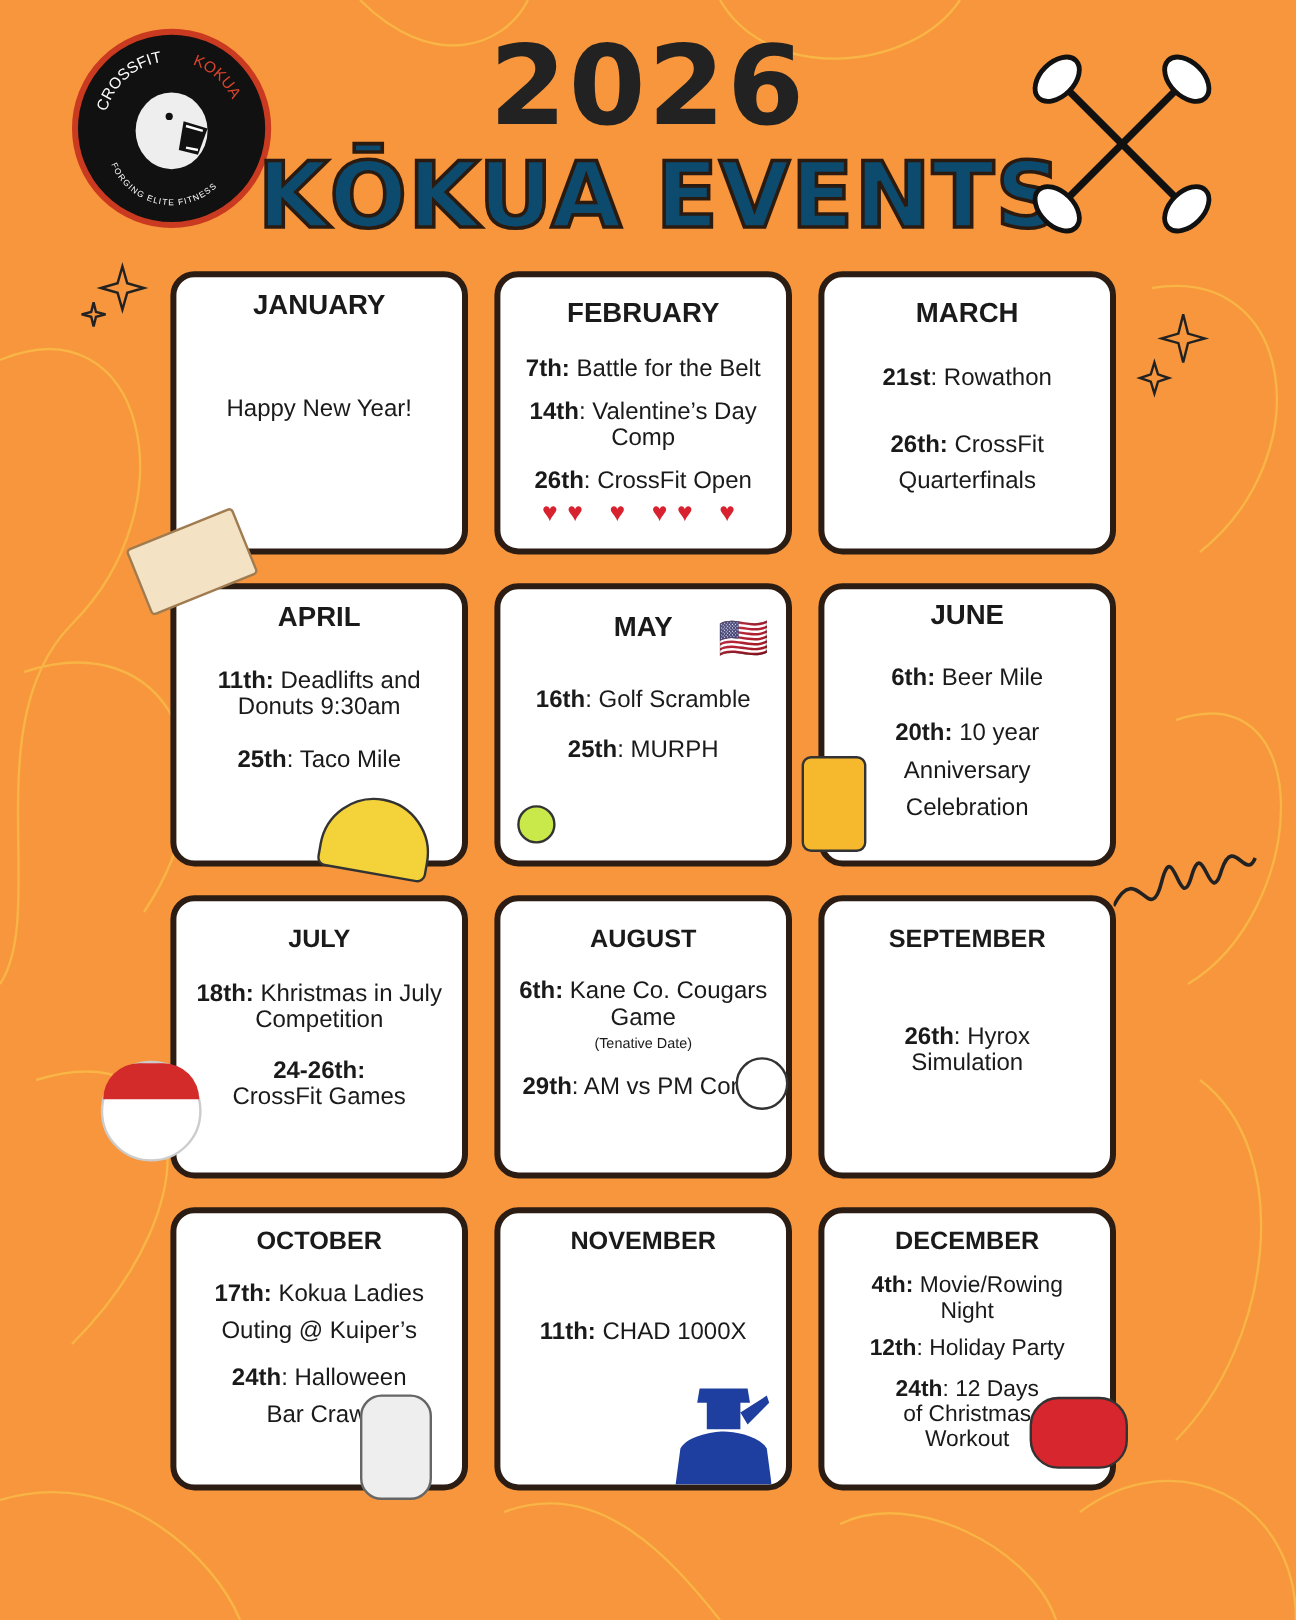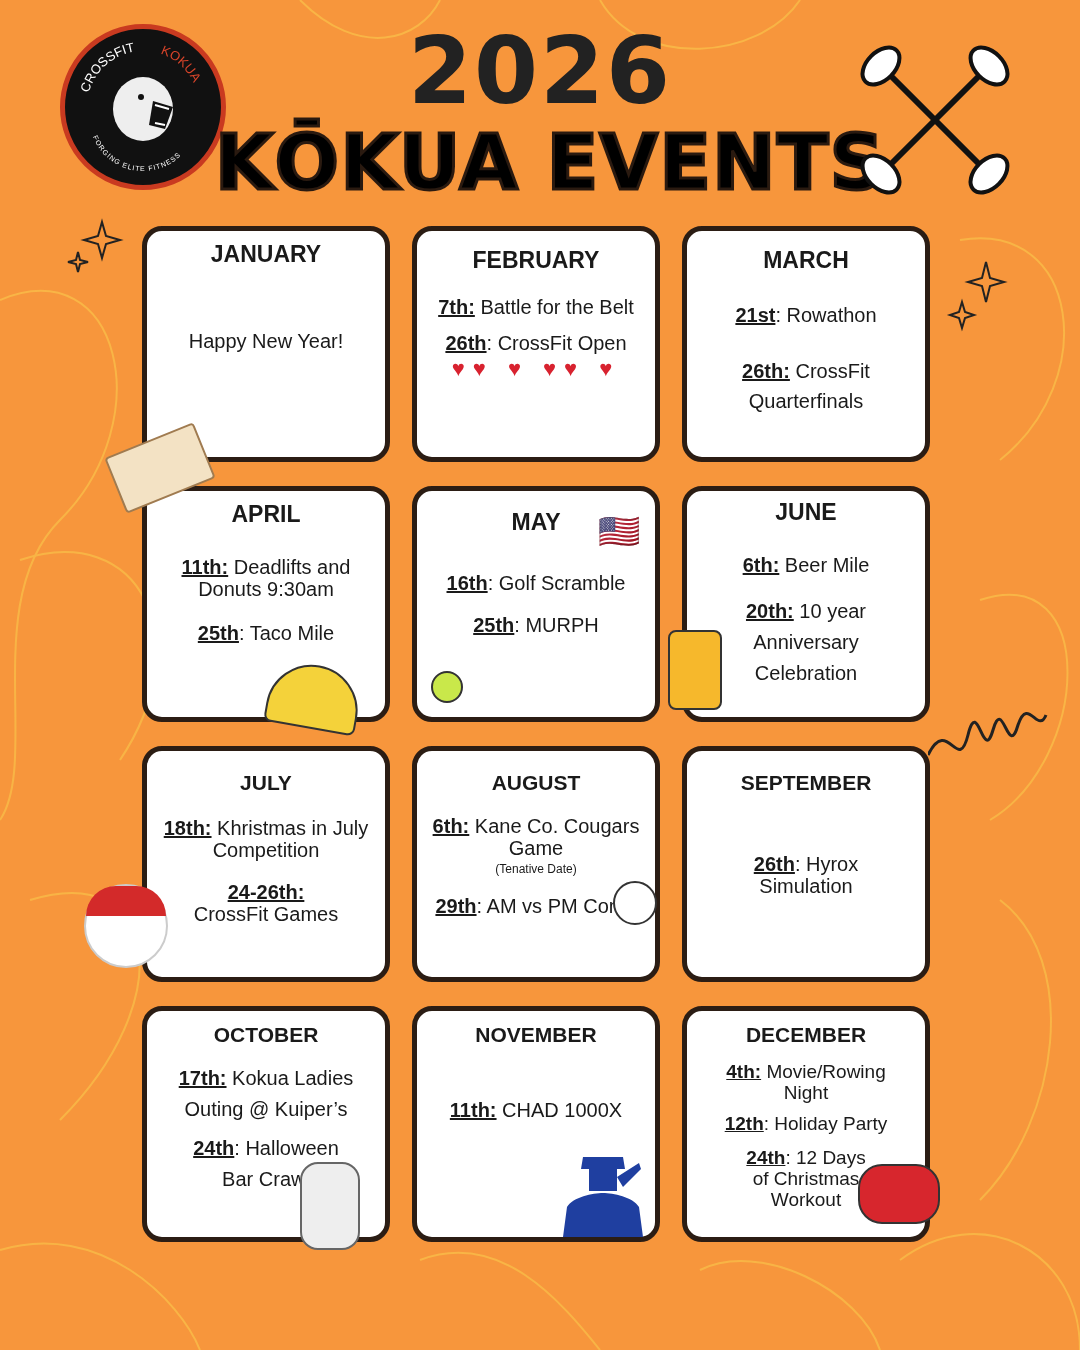--- a/index.html
+++ b/index.html
@@ -5,29 +5,29 @@
   html,body{margin:0;padding:0;}
   body{width:1080px;height:1350px;position:relative;overflow:hidden;
     background:#f7963c;font-family:"Liberation Sans","DejaVu Sans",sans-serif;color:#1a1a1a;}
   .bg-lines{position:absolute;inset:0;pointer-events:none;}
   .logo{position:absolute;left:60px;top:24px;width:166px;height:166px;border-radius:50%;
     background:#111;border:5px solid #c93a20;box-sizing:border-box;}
   .logo svg{position:absolute;inset:0;}
   .title-year{position:absolute;left:0;right:0;top:18px;text-align:center;font-size:92px;
     font-weight:900;color:#222;letter-spacing:2px;font-family:"DejaVu Sans",sans-serif;}
   .title-main{position:absolute;left:0;right:0;top:118px;text-align:center;font-size:76px;
-    font-weight:900;color:#000000;-webkit-text-stroke:3px #2a1a10;letter-spacing:1px;
+    font-weight:900;color:#0c4a6e;-webkit-text-stroke:3px #2a1a10;letter-spacing:1px;
     font-family:"DejaVu Sans",sans-serif;padding-left:20px;}
   .barbells{position:absolute;left:855px;top:40px;width:160px;height:160px;}
   .grid{position:absolute;left:142px;top:226px;width:792px;height:1020px;}
   .card{position:absolute;width:248px;height:236px;background:#fff;border:5px solid #2b1d14;
     border-radius:20px;box-sizing:border-box;text-align:center;padding:8px 10px;}
   .month{font-weight:700;font-size:23px;margin-top:2px;}
   .evt{font-size:20px;line-height:22px;margin-top:14px;}
-  .evt b{font-weight:700;text-decoration:underline;}
+  .evt b{font-weight:700;}
   .small{font-size:12px;display:block;line-height:20px;}
   .deco{position:absolute;pointer-events:none;}
 </style>
 </head>
 <body>
 
 <svg class="bg-lines" width="1080" height="1350" viewBox="0 0 1080 1350">
   <g fill="none" stroke="#f9c24a" stroke-width="2" opacity="0.7">
     <path d="M0 300 C120 250 160 420 60 520 C-20 600 40 760 0 820"></path>
     <path d="M20 560 C140 520 200 640 120 760 M30 900 C160 860 180 1000 60 1120"></path>
@@ -86,20 +86,21 @@
 <div class="grid">
 
   <div class="card" style="left:0;top:0">
     <div class="month">JANUARY</div>
     <div class="evt" style="margin-top:62px"><span>Happy New Year!</span></div>
   </div>
 
   <div class="card" style="left:270px;top:0">
     <div class="month" style="margin-top:8px">FEBRUARY</div>
     <div class="evt" style="margin-top:22px"><b>7th:</b><span> Battle for the Belt</span></div>
+    <div class="evt"><b>14th</b><span>: Valentine’s Day Comp</span></div>
     <div class="evt"><b>26th</b><span>: CrossFit Open</span></div>
     <div style="color:#d8222f;font-size:22px;letter-spacing:8px;margin-top:2px">♥♥ ♥ ♥♥ ♥</div>
   </div>
 
   <div class="card" style="left:540px;top:0">
     <div class="month" style="margin-top:8px">MARCH</div>
     <div class="evt" style="margin-top:30px"><b>21st</b><span>: Rowathon</span></div>
     <div class="evt" style="margin-top:30px;line-height:30px"><b>26th:</b><span> CrossFit Quarterfinals</span></div>
   </div>
 

